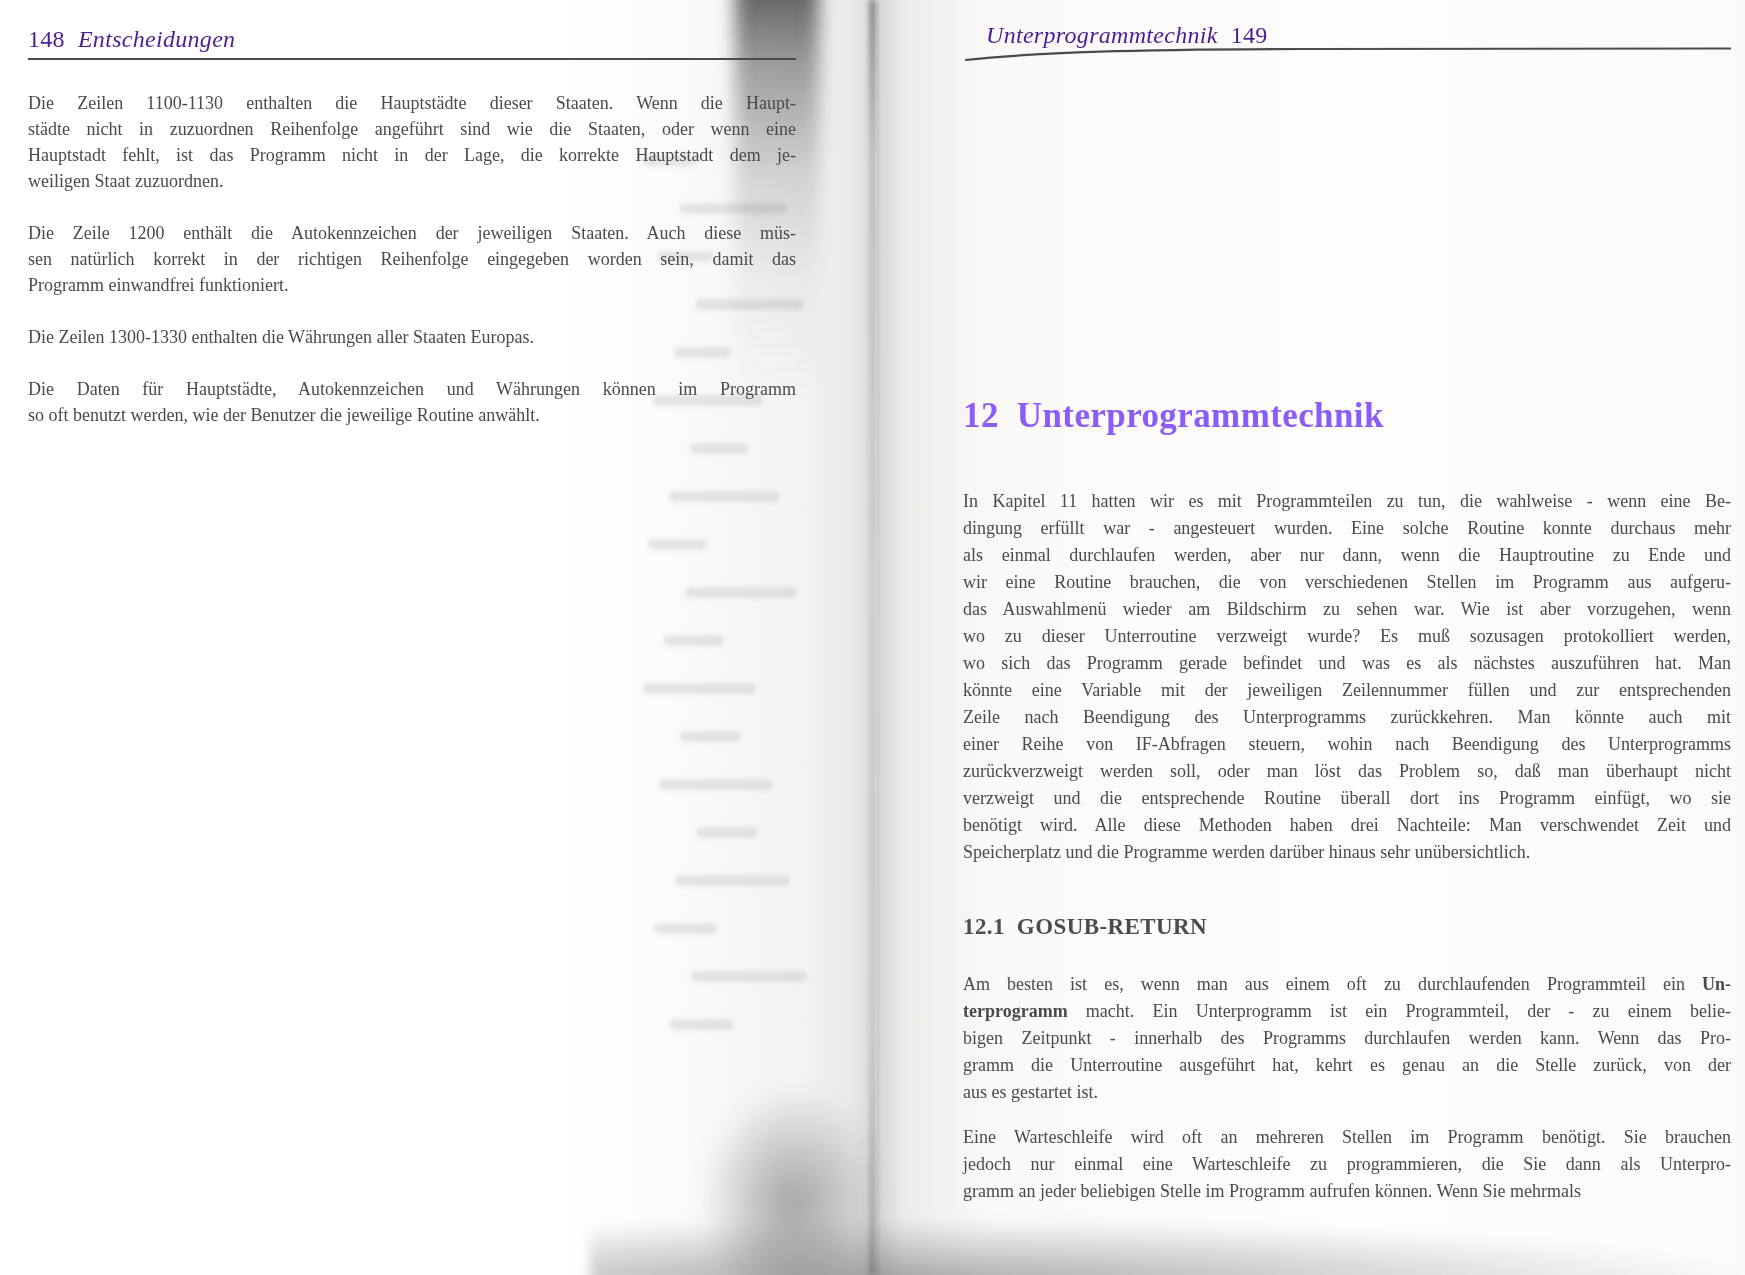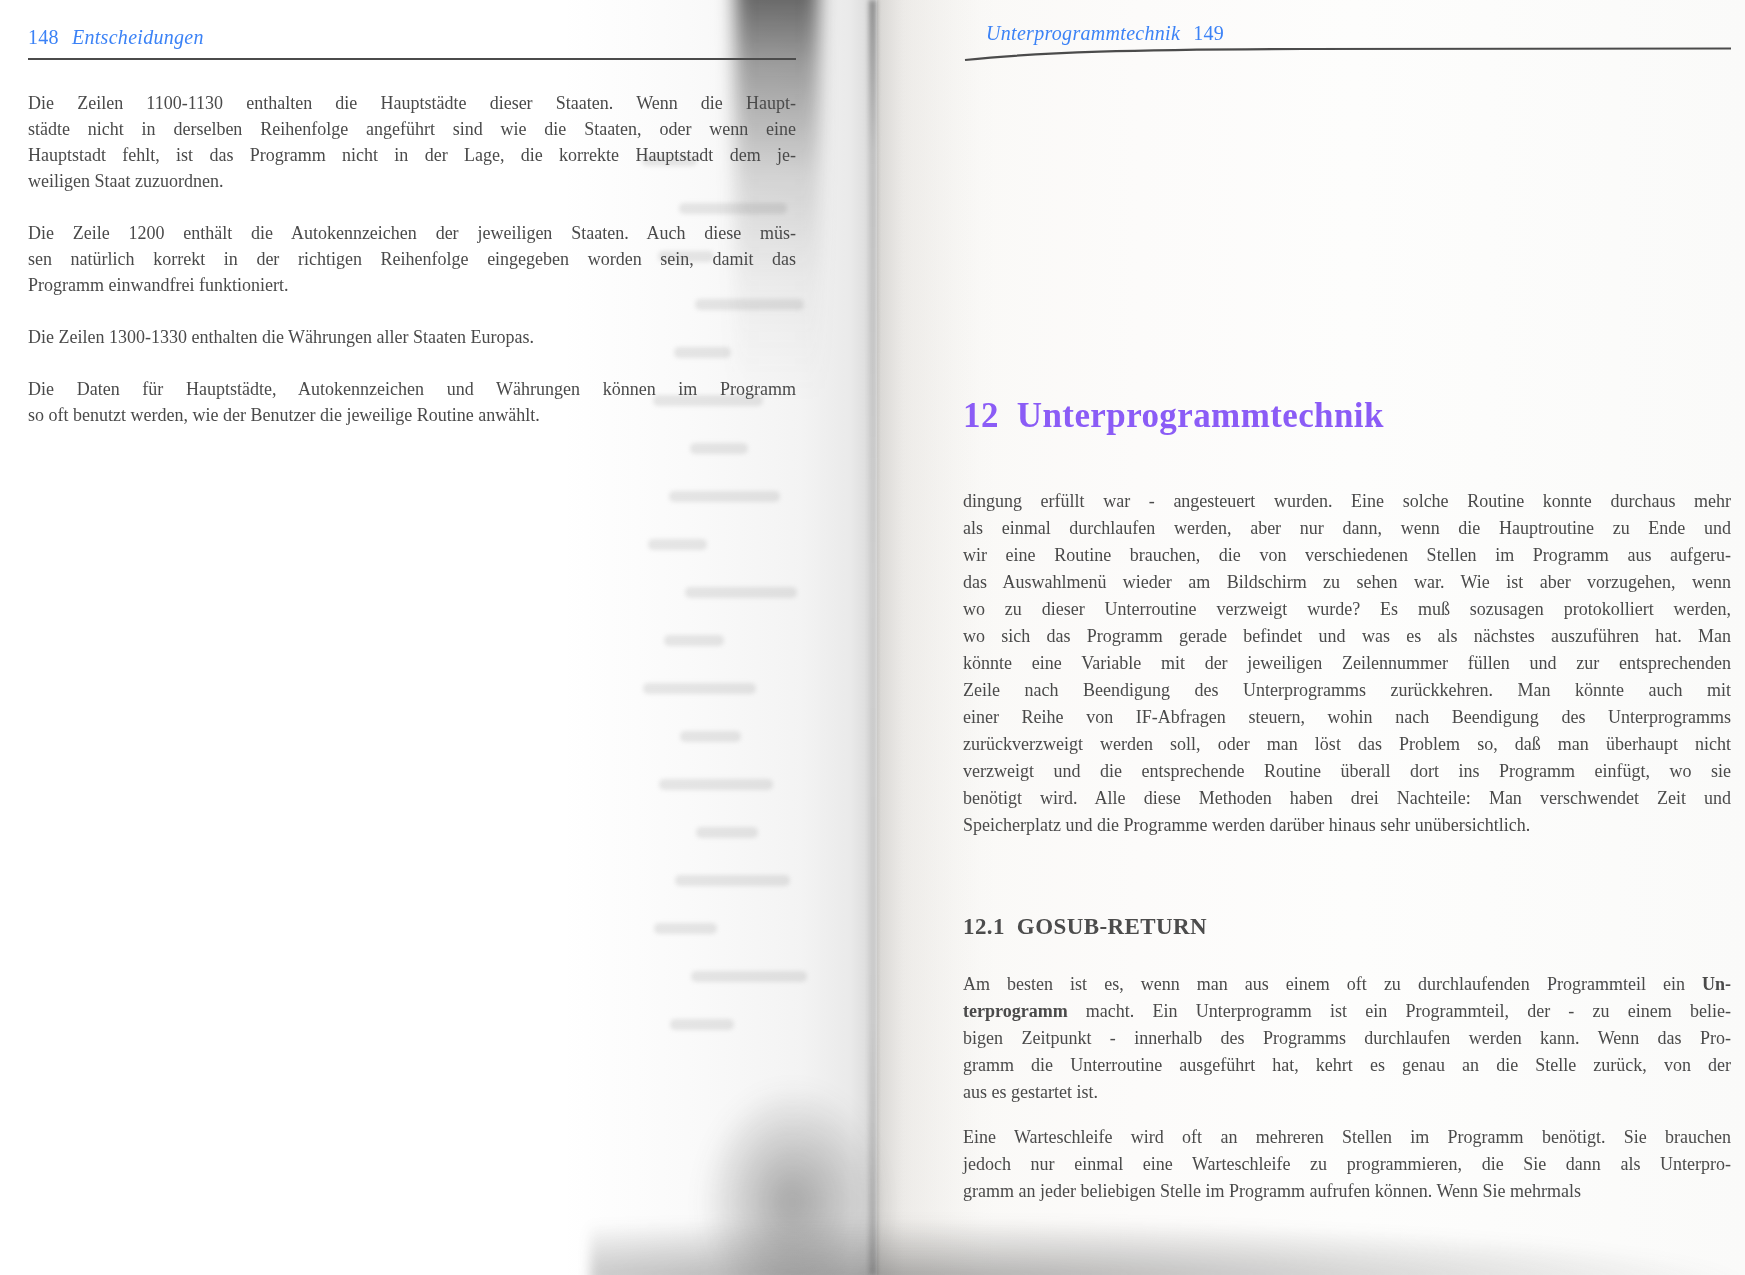--- a/index.html
+++ b/index.html
@@ -44,21 +44,21 @@
     position:absolute; left:590px; bottom:-10px; width:1160px; height:78px;
     background:radial-gradient(ellipse 85% 100% at 28% 100%, rgba(55,55,55,0.42),
       rgba(55,55,55,0.12) 60%, rgba(55,55,55,0) 85%);
     filter:blur(6px); pointer-events:none;
   }
   .ghost-bar {
     position:absolute; height:11px; border-radius:5px;
     background:rgba(115,115,115,0.16); filter:blur(2.2px); pointer-events:none;
   }
   
-  .pg-header { position:absolute; font-size:20px; letter-spacing:0.3px; color:#3b82f6; }
+  .pg-header { position:absolute; font-size:24px; letter-spacing:0.3px; color:#4c1d95; }
   .pg-header .num { font-style:normal; }
   .pg-header .chap { font-style:italic; }
   .hdr-left { left:28px; top:26px; width:768px; text-align:left; }
   .hdr-left .num { margin-right:13px; }
   .hdr-right { left:986px; top:22px; width:768px; text-align:left; }
   .hdr-right .num { margin-left:13px; }
   .rule-left { position:absolute; left:28px; top:58px; width:768px; height:2px; background:#4b4b4b; }
   .rule-right-svg { position:absolute; left:963px; top:44px; width:770px; height:20px; }
   
   .col { position:absolute; width:768px; }
@@ -119,21 +119,21 @@
 
   <div>
     <div class="pg-header hdr-left">
       <span class="num">148</span><span class="chap">Entscheidungen</span>
     </div>
     <div class="rule-left"></div>
 
     <div class="col left-col">
       <div class="para">
           <div class="tline">Die Zeilen 1100-1130 enthalten die Hauptstädte dieser Staaten. Wenn die Haupt-</div>
-          <div class="tline">städte nicht in derselben Reihenfolge angeführt sind wie die Staaten, oder wenn eine</div>
+          <div class="tline">städte nicht in zuzuordnen Reihenfolge angeführt sind wie die Staaten, oder wenn eine</div>
           <div class="tline">Hauptstadt fehlt, ist das Programm nicht in der Lage, die korrekte Hauptstadt dem je-</div>
           <div class="tline tlast">weiligen Staat zuzuordnen.</div>
         </div>
       <div class="para">
           <div class="tline">Die Zeile 1200 enthält die Autokennzeichen der jeweiligen Staaten. Auch diese müs-</div>
           <div class="tline">sen natürlich korrekt in der richtigen Reihenfolge eingegeben worden sein, damit das</div>
           <div class="tline tlast">Programm einwandfrei funktioniert.</div>
         </div>
       <div class="para">
           <div class="tline tlast">Die Zeilen 1300-1330 enthalten die Währungen aller Staaten Europas.</div>
@@ -151,20 +151,21 @@
     </div>
     <svg class="rule-right-svg" viewBox="0 0 770 20">
       <path d="M2,16 C80,8 170,5.5 340,5 L768,4.5" stroke="#4b4b4b" stroke-width="2.2" fill="none"></path>
     </svg>
 
     <div class="chapter-h">
       <span class="ch-num">12</span><span class="ch-title">Unterprogrammtechnik</span>
     </div>
 
     <div class="col right-col intro-col">
+        <div class="tline">In Kapitel 11 hatten wir es mit Programmteilen zu tun, die wahlweise - wenn eine Be-</div>
         <div class="tline">dingung erfüllt war - angesteuert wurden. Eine solche Routine konnte durchaus mehr</div>
         <div class="tline">als einmal durchlaufen werden, aber nur dann, wenn die Hauptroutine zu Ende und</div>
         <div class="tline">wir eine Routine brauchen, die von verschiedenen Stellen im Programm aus aufgeru-</div>
         <div class="tline">das Auswahlmenü wieder am Bildschirm zu sehen war. Wie ist aber vorzugehen, wenn</div>
         <div class="tline">wo zu dieser Unterroutine verzweigt wurde? Es muß sozusagen protokolliert werden,</div>
         <div class="tline">wo sich das Programm gerade befindet und was es als nächstes auszuführen hat. Man</div>
         <div class="tline">könnte eine Variable mit der jeweiligen Zeilennummer füllen und zur entsprechenden</div>
         <div class="tline">Zeile nach Beendigung des Unterprogramms zurückkehren. Man könnte auch mit</div>
         <div class="tline">einer Reihe von IF-Abfragen steuern, wohin nach Beendigung des Unterprogramms</div>
         <div class="tline">zurückverzweigt werden soll, oder man löst das Problem so, daß man überhaupt nicht</div>

